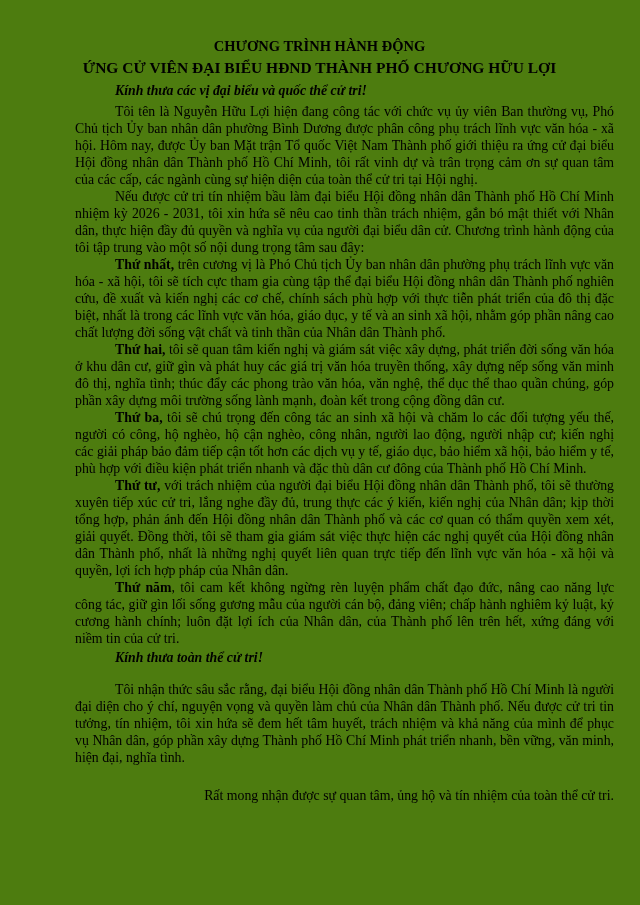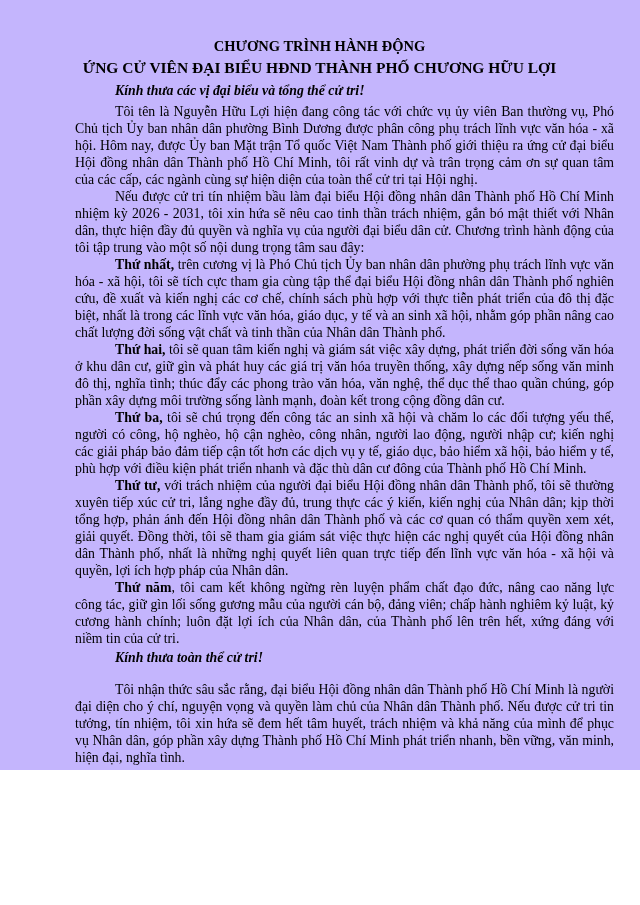--- a/index.html
+++ b/index.html
@@ -1,20 +1,20 @@
 <!DOCTYPE html>
 <html><head>
 <meta charset="utf-8">
 <style>
   html, body { margin: 0; padding: 0; background: #ffffff; }
   .page {
     position: relative;
     width: 640px;
-    height: 770px;
-    background: #c4b5fd;
+    height: 905px;
+    background: #4d7c0f;
     color: #000000;
     font-family: "Liberation Serif", "DejaVu Serif", serif;
     font-size: 13.8px;
     line-height: 17px;
     box-sizing: border-box;
     padding: 36px 26px 0 75px;
     overflow: hidden;
   }
   .title-block { text-align: center; margin: 0 0 3px -50px; }
   .title-line-1 {
@@ -58,21 +58,21 @@
 </head>
 <body>
 
 <div class="page">
 
   <div class="title-block">
     <div class="title-line-1">CHƯƠNG TRÌNH HÀNH ĐỘNG</div>
     <div class="title-line-2">ỨNG CỬ VIÊN ĐẠI BIỂU HĐND THÀNH PHỐ CHƯƠNG HỮU LỢI</div>
   </div>
 
-  <p class="salute">Kính thưa các vị đại biểu và tổng thể cử tri!</p>
+  <p class="salute">Kính thưa các vị đại biểu và quốc thể cử tri!</p>
 
   <p class="body-par">Tôi tên là Nguyễn Hữu Lợi hiện đang công tác với chức vụ ủy viên Ban thường vụ, Phó Chủ tịch Ủy ban nhân dân phường Bình Dương được phân công phụ trách lĩnh vực văn hóa - xã hội. Hôm nay, được Ủy ban Mặt trận Tổ quốc Việt Nam Thành phố giới thiệu ra ứng cử đại biểu Hội đồng nhân dân Thành phố Hồ Chí Minh, tôi rất vinh dự và trân trọng cảm ơn sự quan tâm của các cấp, các ngành cùng sự hiện diện của toàn thể cử tri tại Hội nghị.</p>
 
   <p class="body-par">Nếu được cử tri tín nhiệm bầu làm đại biểu Hội đồng nhân dân Thành phố Hồ Chí Minh nhiệm kỳ 2026 - 2031, tôi xin hứa sẽ nêu cao tinh thần trách nhiệm, gắn bó mật thiết với Nhân dân, thực hiện đầy đủ quyền và nghĩa vụ của người đại biểu dân cử. Chương trình hành động của tôi tập trung vào một số nội dung trọng tâm sau đây:</p>
 
   <p class="body-par"><b>Thứ nhất,</b><span> trên cương vị là Phó Chủ tịch Ủy ban nhân dân phường phụ trách lĩnh vực văn hóa - xã hội, tôi sẽ tích cực tham gia cùng tập thể đại biểu Hội đồng nhân dân Thành phố nghiên cứu, đề xuất và kiến nghị các cơ chế, chính sách phù hợp với thực tiễn phát triển của đô thị đặc biệt, nhất là trong các lĩnh vực văn hóa, giáo dục, y tế và an sinh xã hội, nhằm góp phần nâng cao chất lượng đời sống vật chất và tinh thần của Nhân dân Thành phố.</span></p>
 
   <p class="body-par"><b>Thứ hai,</b><span> tôi sẽ quan tâm kiến nghị và giám sát việc xây dựng, phát triển đời sống văn hóa ở khu dân cư, giữ gìn và phát huy các giá trị văn hóa truyền thống, xây dựng nếp sống văn minh đô thị, nghĩa tình; thúc đẩy các phong trào văn hóa, văn nghệ, thể dục thể thao quần chúng, góp phần xây dựng môi trường sống lành mạnh, đoàn kết trong cộng đồng dân cư.</span></p>
 
   <p class="body-par"><b>Thứ ba,</b><span> tôi sẽ chú trọng đến công tác an sinh xã hội và chăm lo các đối tượng yếu thế, người có công, hộ nghèo, hộ cận nghèo, công nhân, người lao động, người nhập cư; kiến nghị các giải pháp bảo đảm tiếp cận tốt hơn các dịch vụ y tế, giáo dục, bảo hiểm xã hội, bảo hiểm y tế, phù hợp với điều kiện phát triển nhanh và đặc thù dân cư đông của Thành phố Hồ Chí Minh.</span></p>

